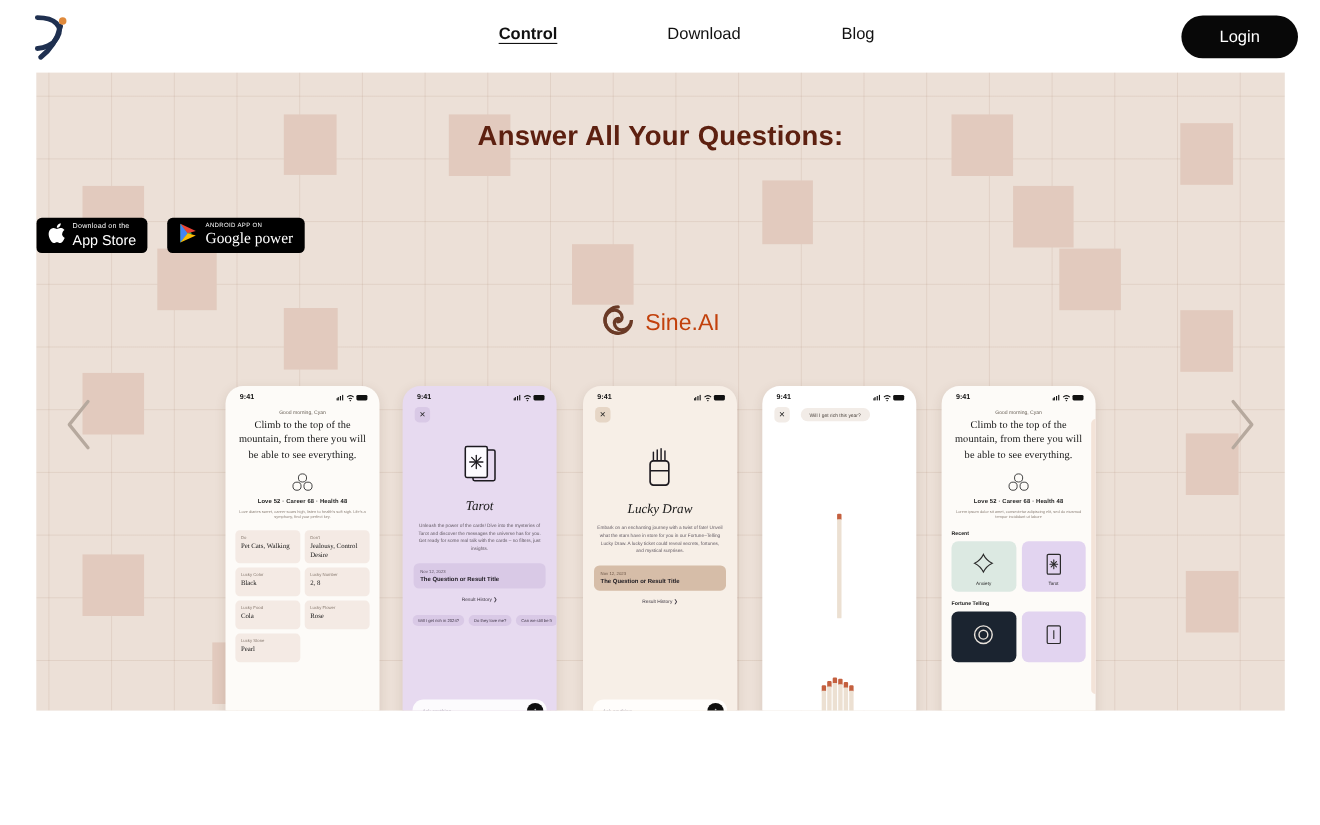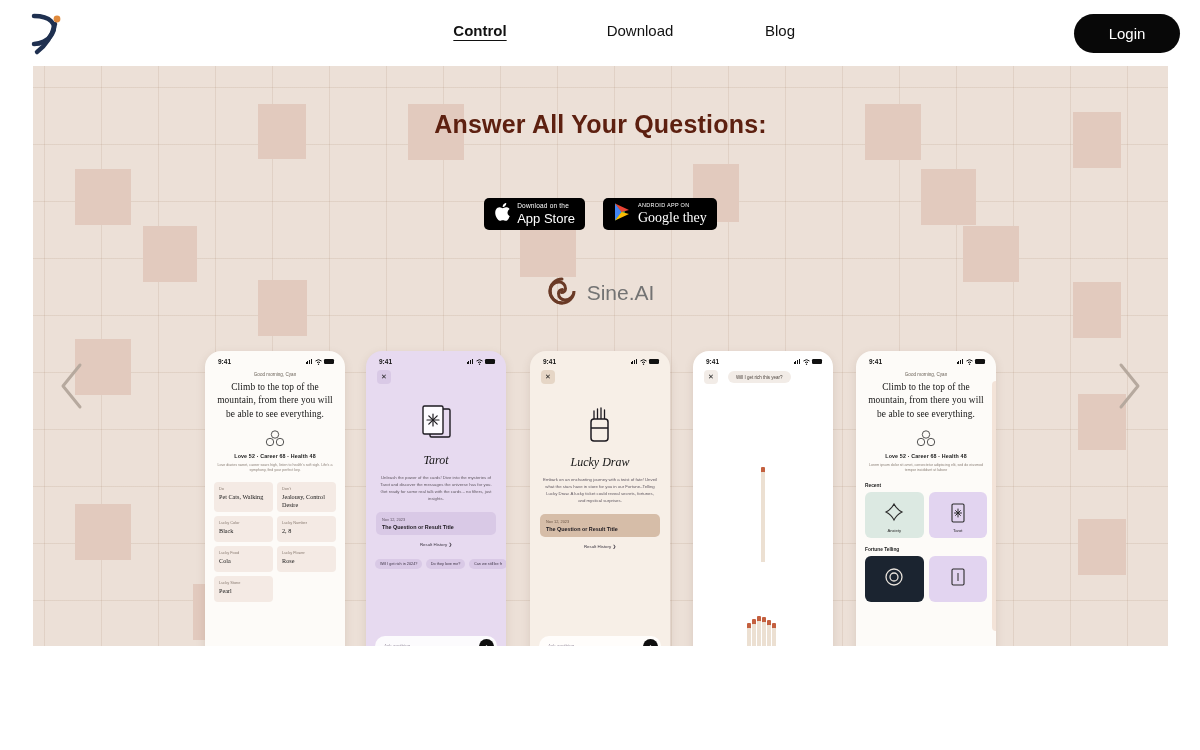--- a/index.html
+++ b/index.html
@@ -59,38 +59,38 @@
 
   .hero-title {
     position: absolute; left: 0; top: 46px; width: 1135px;
     text-align: center; color: #5d2010;
     font-size: 25px; font-weight: bold; letter-spacing: .2px;
   }
   .hero-title .l2 { display:block; margin-top: 11px; font-size: 25px; }
 
   .badges {
     position: absolute; left: 0; top: 134px; width: 1135px;
-    display: flex; justify-content: center; gap: 18px;
+    display: flex; justify-content: flex-start; gap: 18px;
   }
   .badge {
     height: 32px; border-radius: 5px; background: #000;
     display: flex; align-items: center; gap: 6px;
     padding: 0 10px; cursor: pointer;
   }
   .badge .b-txt { display:flex; flex-direction: column; line-height: 1; color: #fff; }
   .badge .b-small { font-size: 6.5px; letter-spacing: .2px; }
   .badge .b-big { font-size: 13px; font-weight: 500; margin-top: 2px; }
   .gplay .b-small { font-size: 5.5px; letter-spacing: .3px; }
   .gplay .b-big { font-family: "Liberation Serif", serif; font-size: 14px; }
 
   .brand-row {
     position: absolute; left: 0; top: 212px; width: 1135px;
     display: flex; align-items: center; justify-content: center; gap: 10px;
   }
-  .brand-name { font-size: 21px; color: #737373; font-weight: 500; }
+  .brand-name { font-size: 21px; color: #c2410c; font-weight: 500; }
 
   
   .carousel { position: absolute; left: 0; top: 275px; width: 1135px; height: 310px; }
   .arrow {
     position: absolute; top: 20px; width: 34px; height: 54px;
     cursor: pointer; z-index: 20;
   }
   .arrow.left { left: 22px; }
   .arrow.right { right: 22px; }
 
@@ -293,21 +293,21 @@
           <svg width="19" height="20" viewBox="0 0 19 20">
             <path d="M2 1.5 L12.5 10 L2 18.5 Z" fill="#34a853"></path>
             <path d="M2 1.5 L12.5 10 L2 18.5 Z" fill="none"></path>
             <path d="M2 1.5 L8.6 10 L2 18.5 Z" fill="#4285f4"></path>
             <path d="M8.6 10 L2 1.5 L16 8 Z" fill="#ea4335"></path>
             <path d="M8.6 10 L2 18.5 L16 12 Z" fill="#fbbc04"></path>
           </svg>
         </span>
         <span class="b-txt">
           <span class="b-small">ANDROID APP ON</span>
-          <span class="b-big">Google they</span>
+          <span class="b-big">Google power</span>
         </span>
       </div>
     </div>
 
     <div class="brand-row">
       <span>
         <svg width="30" height="30" viewBox="0 0 30 30">
           <path d="M15 3 a12 12 0 1 0 12 12 a9 9 0 0 1 -9 9 a6.5 6.5 0 0 1 -6.5 -6.5 a4 4 0 0 1 4 -4" fill="none" stroke="#6a3a26" stroke-width="3" stroke-linecap="round"></path>
           <path d="M15 27 a12 12 0 0 1 -12 -12 a9 9 0 0 1 9 -9 a6.5 6.5 0 0 1 6.5 6.5 a4 4 0 0 1 -4 4" fill="none" stroke="#6a3a26" stroke-width="3" stroke-linecap="round"></path>
         </svg>

